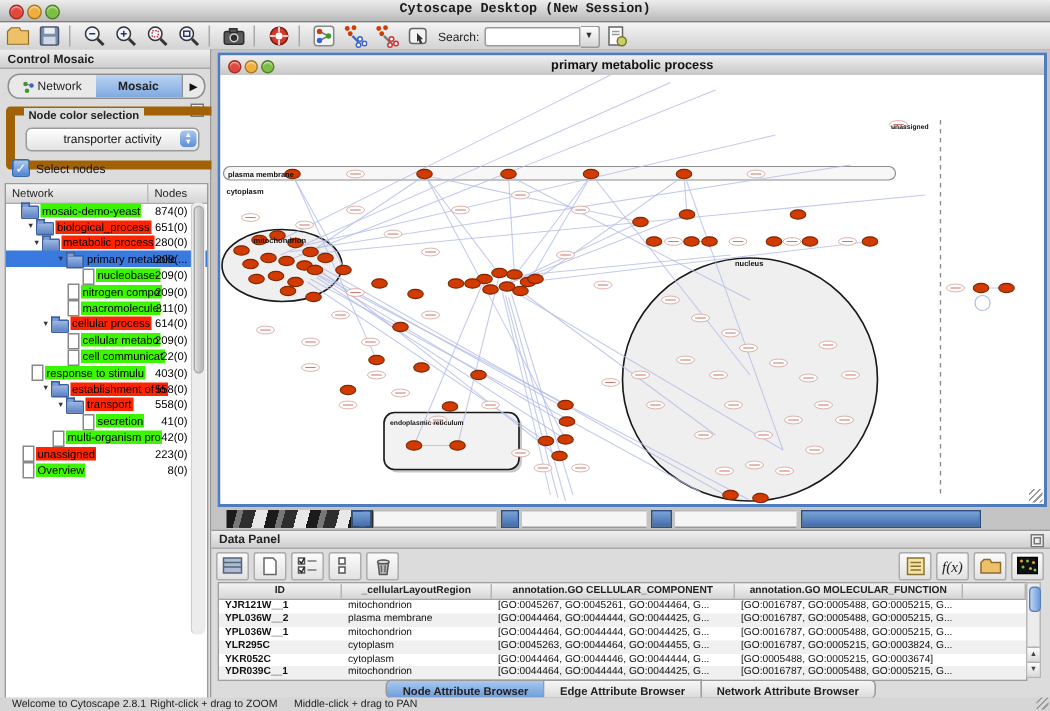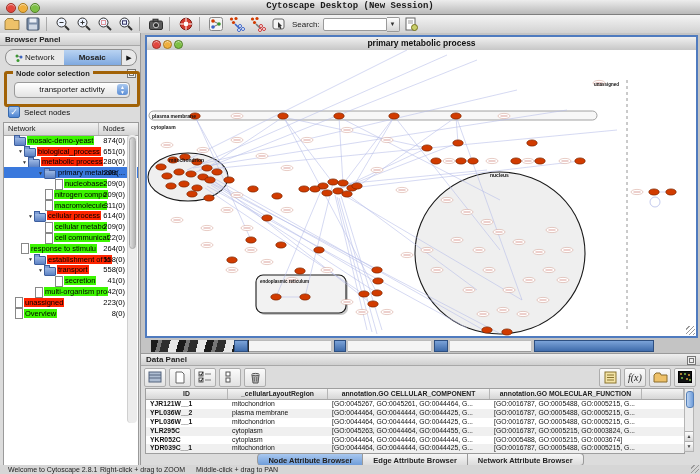--- a/index.html
+++ b/index.html
@@ -29,21 +29,21 @@
   
   #control-panel{left:0;top:33px;width:140px;height:432px;background:#dcdcdc;border-right:1px solid #9a9a9a;}
   #cp-header{left:0;top:0;width:140px;height:13px;background:linear-gradient(#efefef,#cfcfcf);
     border-bottom:1px solid #a8a8a8;font-size:8px;font-weight:bold;color:#222;line-height:13px;padding-left:5px;box-sizing:border-box;}
   .float-icon{position:absolute;right:4px;top:3px;width:7px;height:7px;border:1px solid #777;background:#eee;}
   .float-icon:before{content:"";position:absolute;left:1px;top:1px;width:3px;height:3px;border:1px solid #777;}
   #cp-tabs{left:5px;top:16px;width:130px;height:15px;display:flex;border:1px solid #8f8f8f;border-radius:8px;overflow:hidden;background:#e9e9e9;}
   .cp-tab{flex:1;font-size:8px;text-align:center;line-height:15px;color:#222;display:flex;align-items:center;justify-content:center;gap:2px;}
   .cp-tab.sel{background:linear-gradient(#b9d3f2,#7fa9e0);font-weight:bold;}
   .cp-tab-arrow{width:14px;border-left:1px solid #8f8f8f;font-size:7px;display:flex;align-items:center;justify-content:center;color:#111;}
-  #cp-group{left:4px;top:38px;width:130px;height:30px;border:3px solid #a16207;border-radius:3px;}
+  #cp-group{left:4px;top:38px;width:130px;height:30px;border:6px solid #a16207;border-radius:3px;padding-left:24px;}
   #cp-group-legend{position:absolute;left:6px;top:-5px;background:#dcdcdc;padding:0 3px;font-size:7.5px;font-weight:bold;color:#222;}
   #cp-dropdown{position:absolute;left:7px;top:8px;width:114px;height:14px;background:linear-gradient(#ffffff,#e3e3e3);
     border:1px solid #9a9a9a;border-radius:4px;font-size:8px;line-height:14px;text-align:center;color:#111;}
   #cp-dropdown .stepper{position:absolute;right:1px;top:1px;width:11px;height:11px;border-radius:3px;
     background:linear-gradient(#a9c8ef,#5d8fd6);color:#fff;font-size:5px;line-height:5px;text-align:center;padding-top:1px;box-sizing:border-box;}
   #cp-checkrow{left:8px;top:73px;height:12px;display:flex;align-items:center;gap:4px;}
   #cp-checkbox{width:10px;height:10px;border-radius:2px;background:linear-gradient(#a9c8ef,#4f85d2);
     border:1px solid #3668ad;color:#fff;font-size:9px;line-height:10px;text-align:center;}
   #cp-checklabel{font-size:8px;color:#111;}
   #cp-tree{left:3px;top:70px;width:134px;height:356px;background:#fff;border:1px solid #9a9a9a;top:89px;}
@@ -244,21 +244,21 @@
       <svg class="ic" width="16" height="16">
         <rect x="3" y="2" width="9" height="12" fill="#fff" stroke="#666"></rect>
         <line x1="5" y1="5" x2="10" y2="5" stroke="#999"></line>
         <line x1="5" y1="7" x2="10" y2="7" stroke="#999"></line>
         <circle cx="11.5" cy="11.5" r="3" fill="#c9cf6a" stroke="#77721f"></circle>
       </svg>
     </span>
 </div>
 
 <div class="abs" id="control-panel">
-  <div class="abs" id="cp-header">Browser Panel</div>
+  <div class="abs" id="cp-header">Control Mosaic</div>
   <span class="float-icon" style="top:36px;"></span>
 
   <div class="abs" id="cp-tabs">
     <span class="cp-tab">
       <svg class="ic" width="8" height="8">
           <circle cx="2" cy="2" r="1.5" fill="#3a9a2f"></circle>
           <circle cx="6" cy="3" r="1.5" fill="#3a64c8"></circle>
           <circle cx="3" cy="6.5" r="1.5" fill="#3a9a2f"></circle>
           <line x1="2" y1="2" x2="6" y2="3" stroke="#666" stroke-width="0.6"></line>
         </svg>
@@ -346,21 +346,21 @@
         <div class="trow" style="padding-left: 33px;">
           <span class="tri"></span>
           <span class="tico file"></span>
           <span class="tlabel green" style="max-width: 62px;">cell communicat</span>
           <span class="tcount">22(0)</span>
         </div>
         <div class="trow" style="padding-left: 9px;">
           <span class="tri"></span>
           <span class="tico file"></span>
           <span class="tlabel green" style="max-width: 72px;">response to stimulu</span>
-          <span class="tcount">264(0)</span>
+          <span class="tcount">403(0)</span>
         </div>
         <div class="trow" style="padding-left: 23px;">
           <span class="tri">▼</span>
           <span class="tico folder"></span>
           <span class="tlabel red" style="max-width: 72px;">establishment of lo</span>
           <span class="tcount">558(0)</span>
         </div>
         <div class="trow" style="padding-left: 33px;">
           <span class="tri">▼</span>
           <span class="tico folder"></span>

